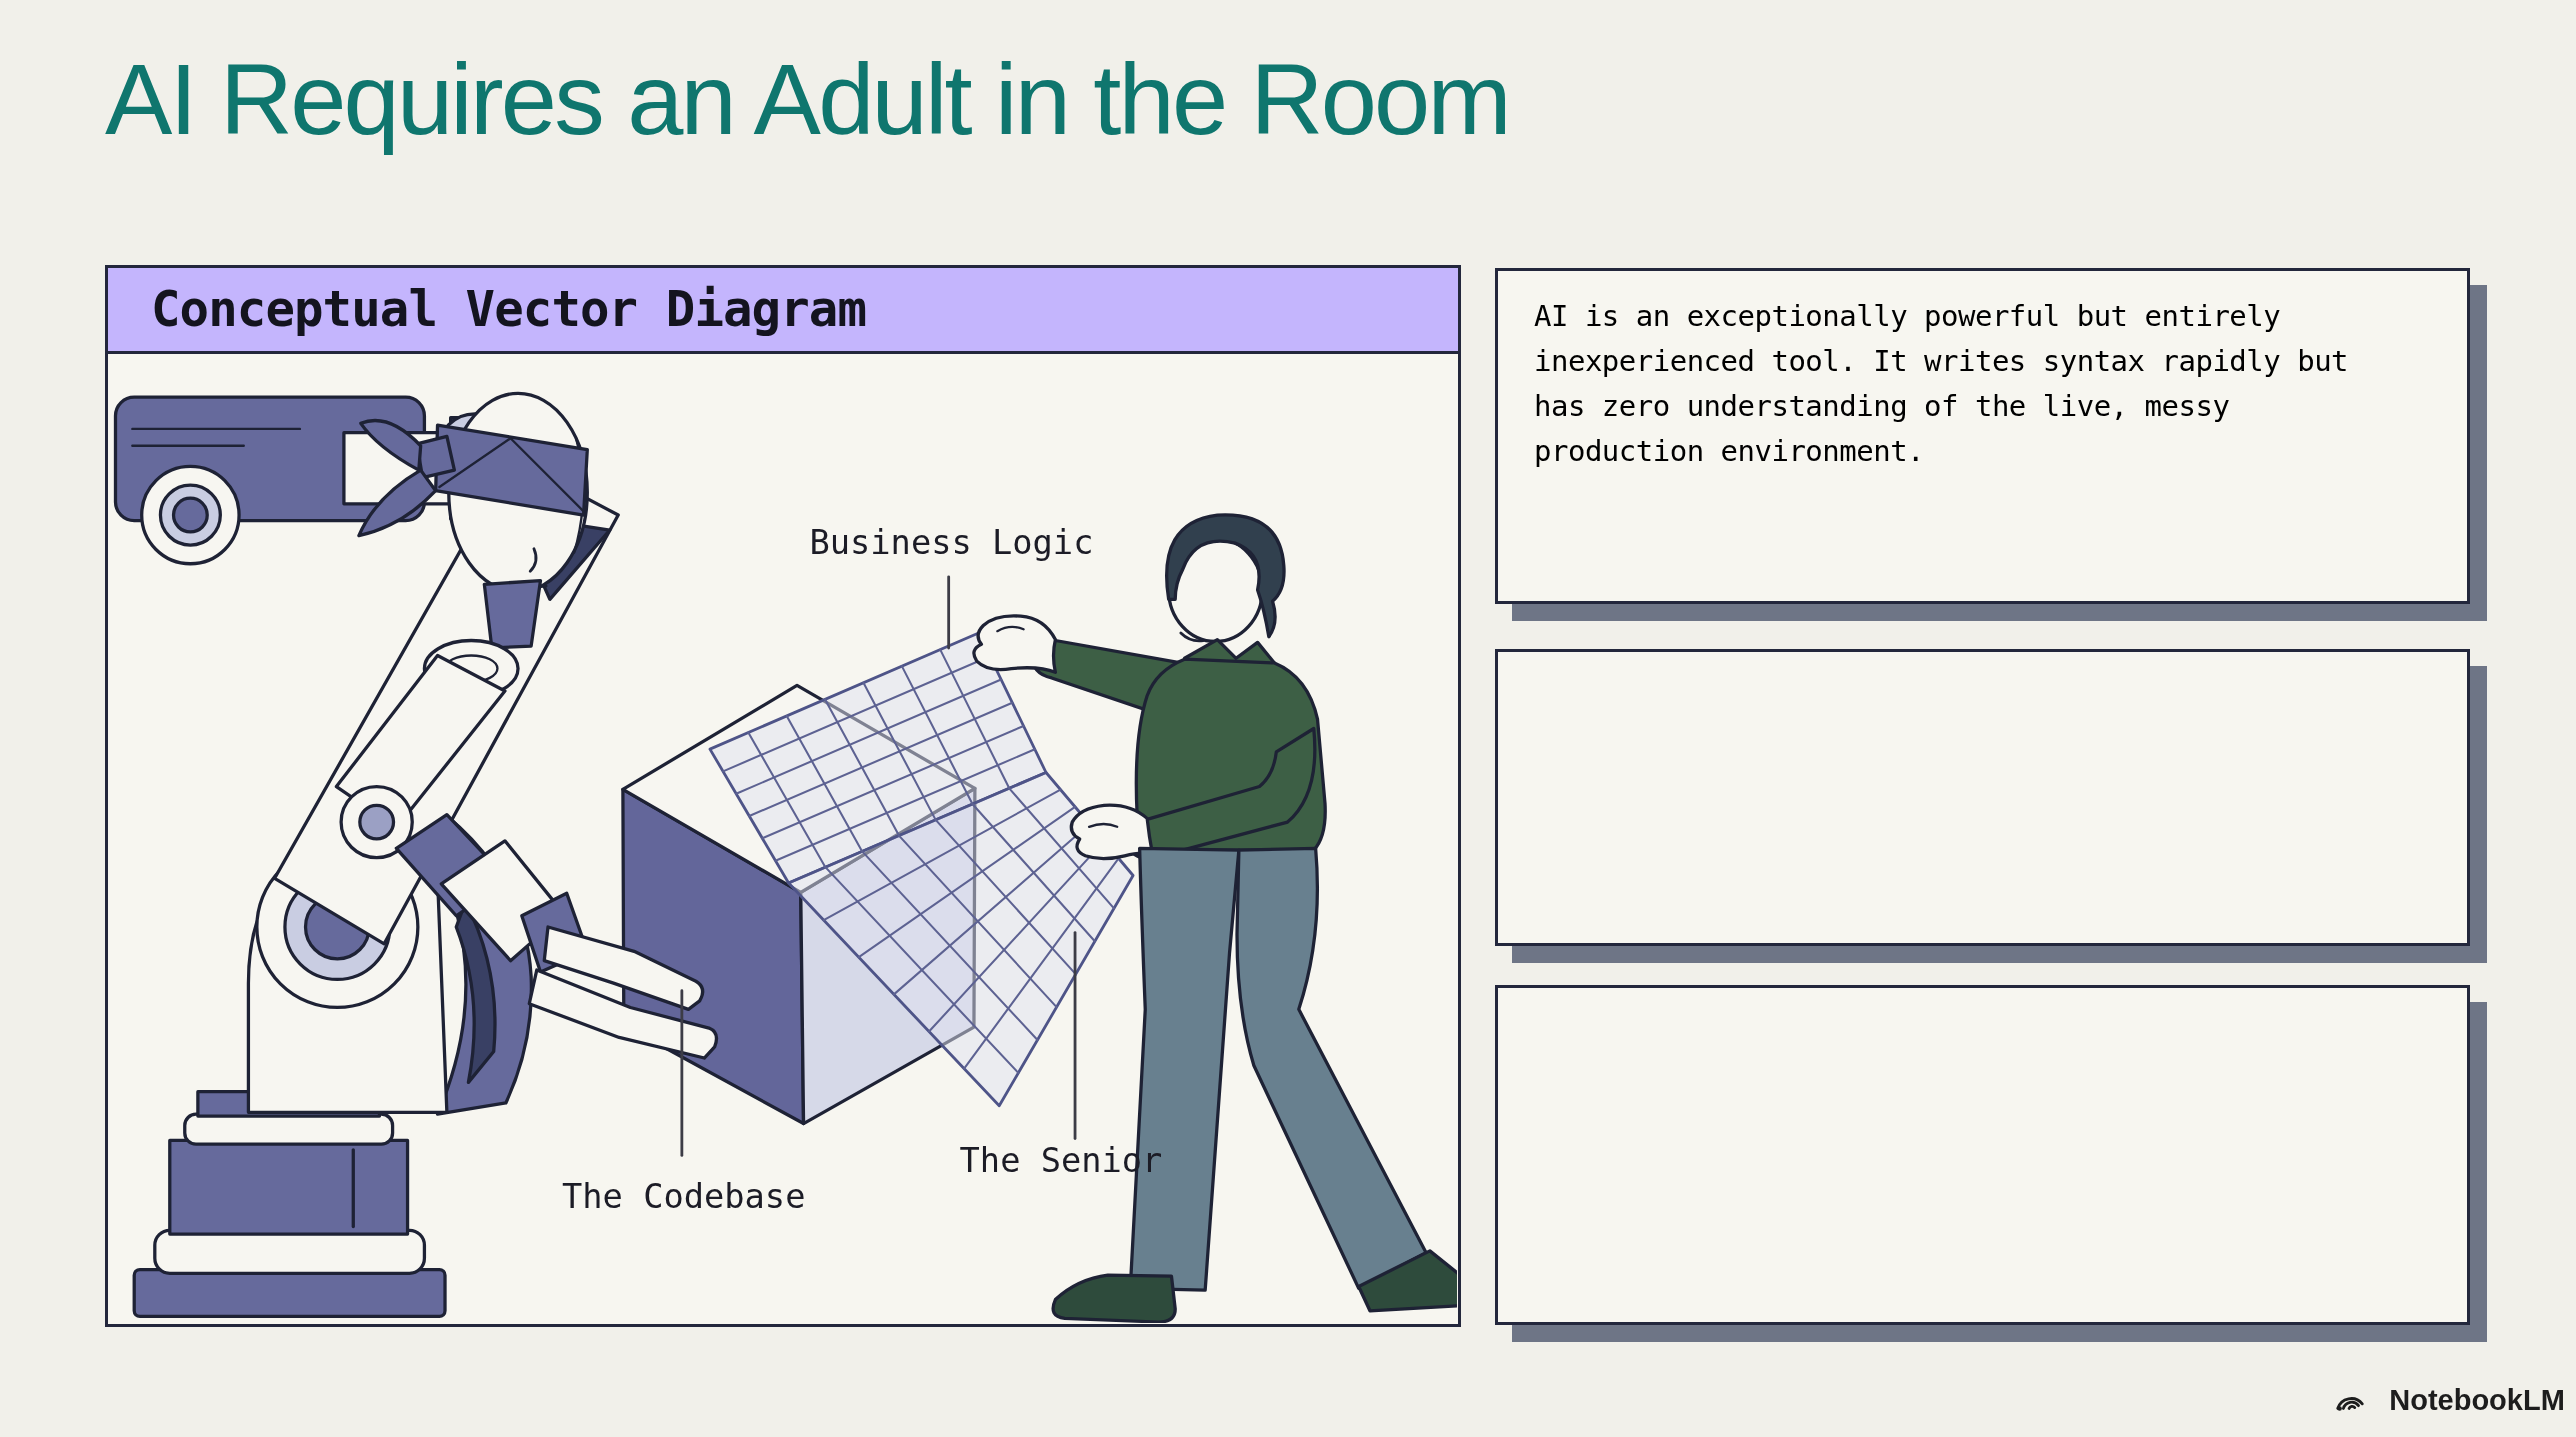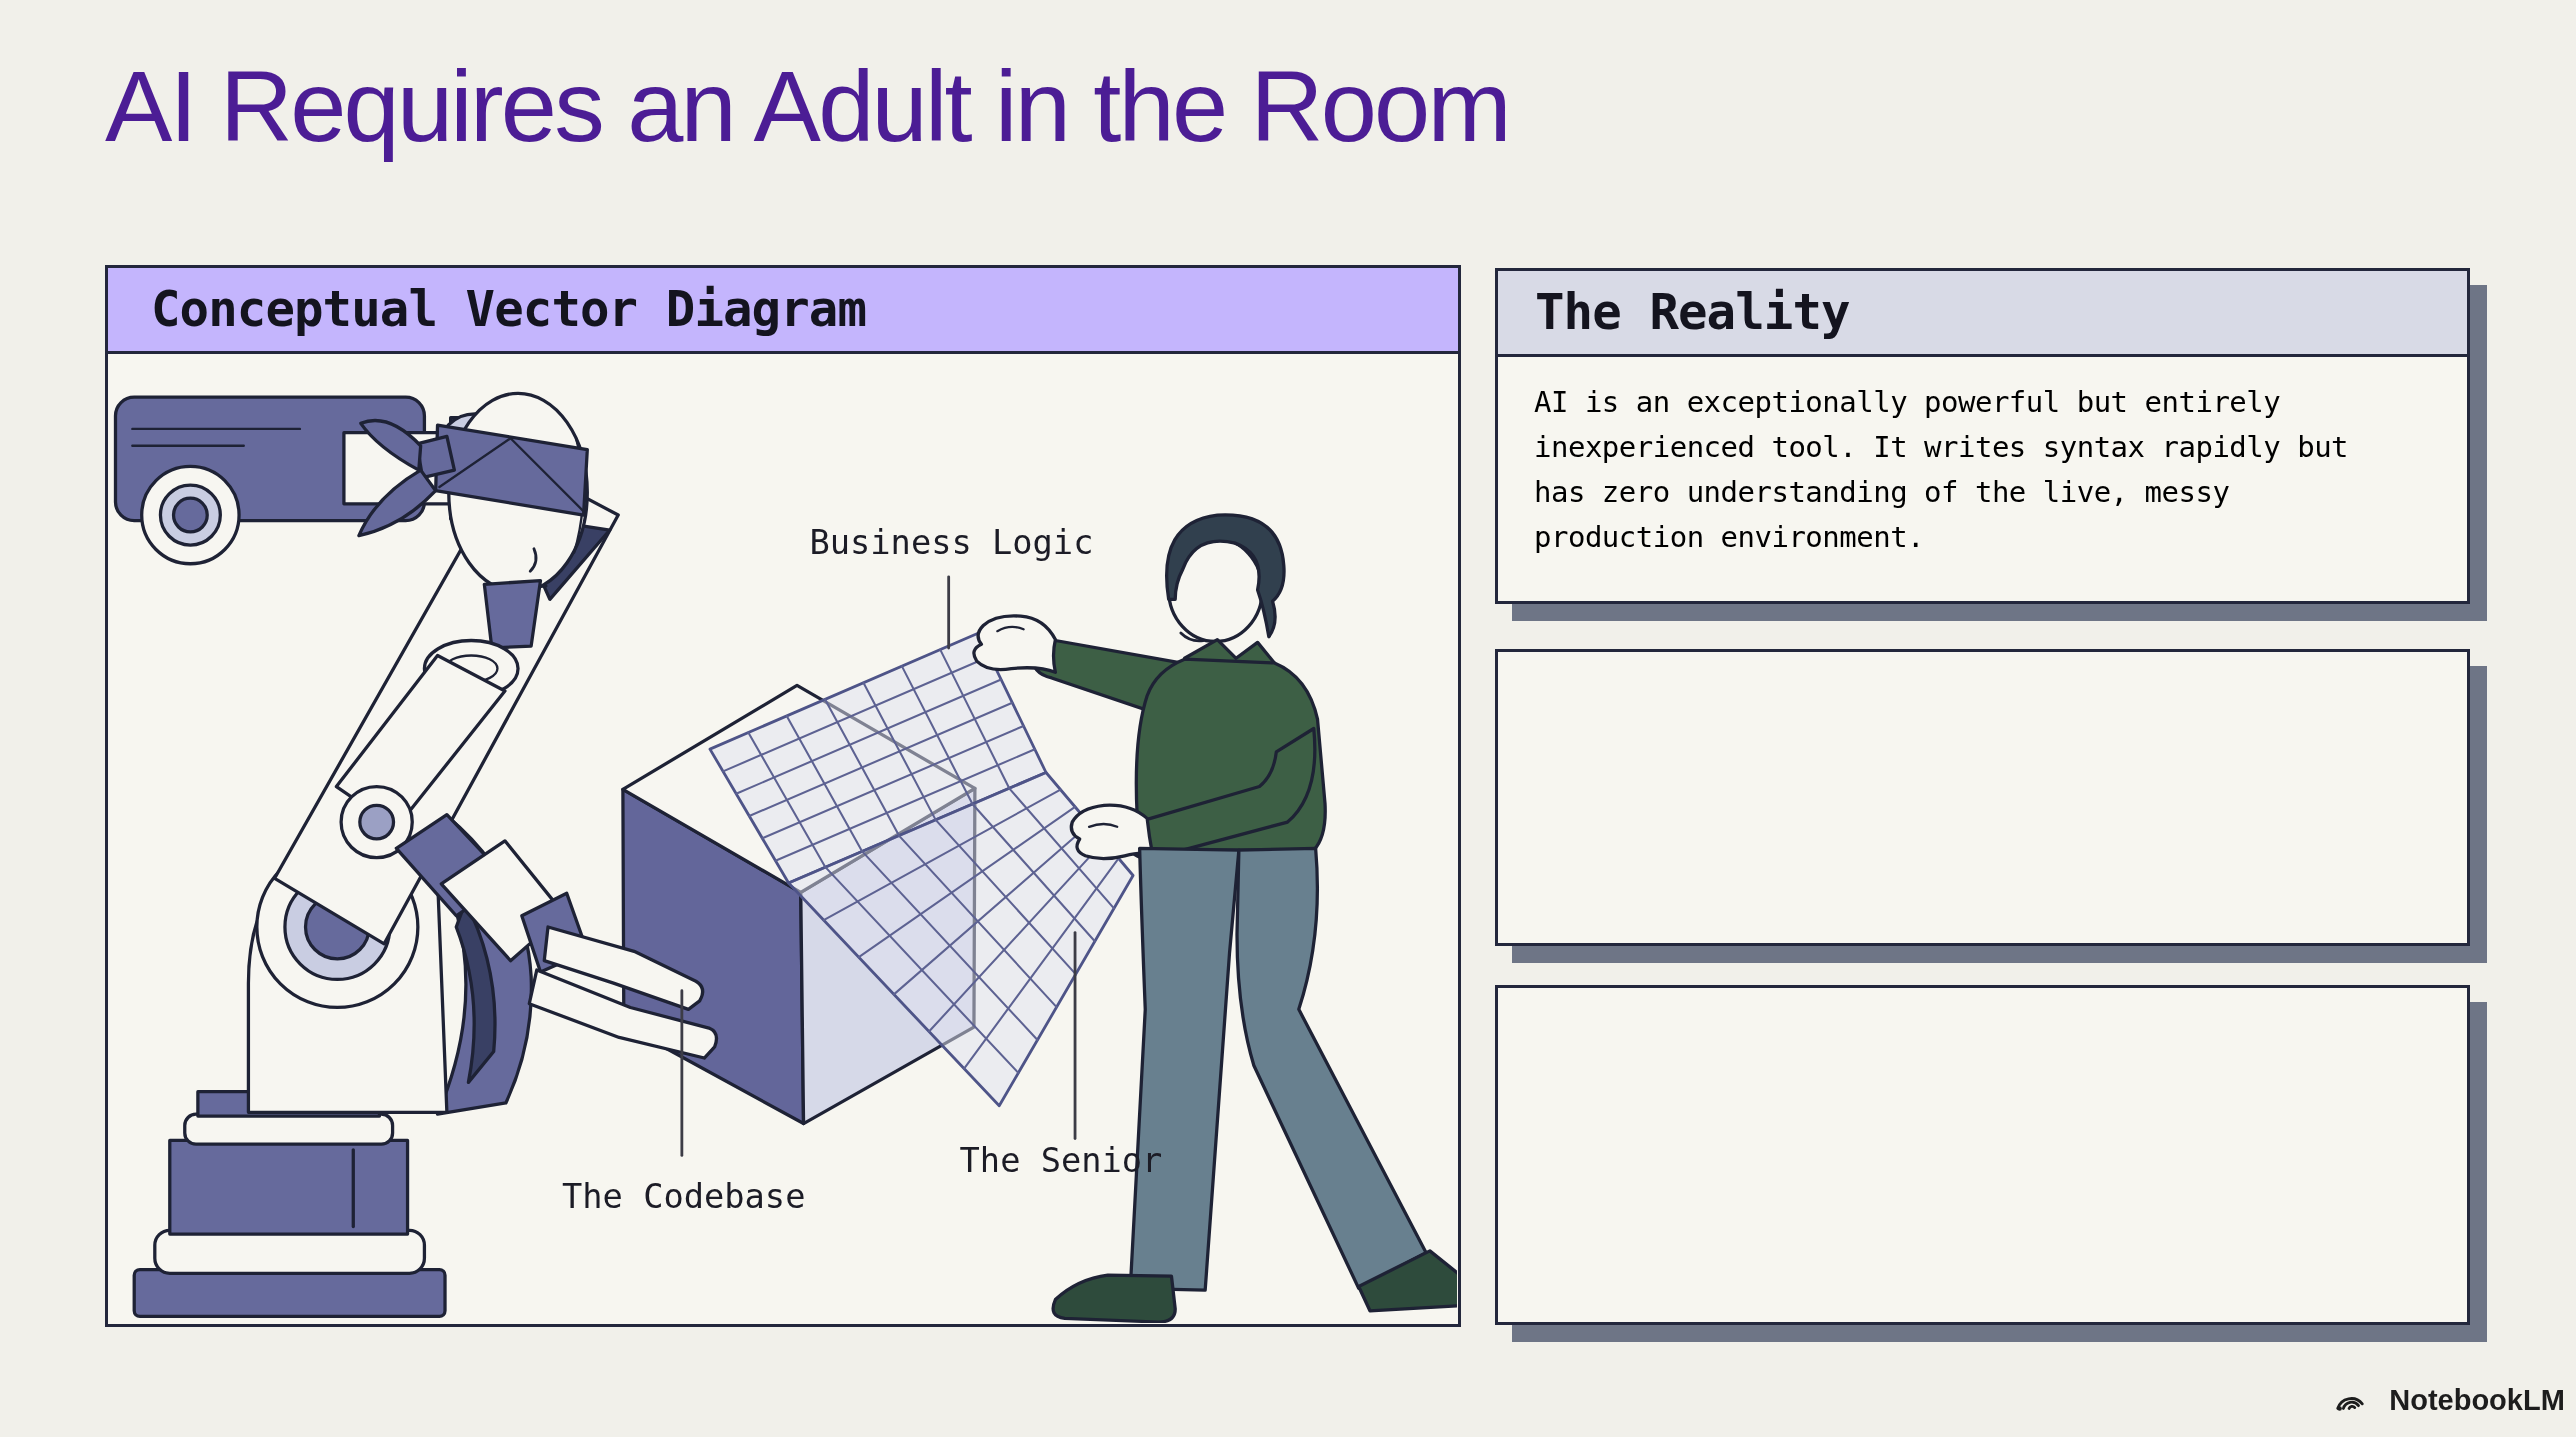--- a/index.html
+++ b/index.html
@@ -2,23 +2,23 @@
 <html style="font-size:15px"><head>
 <meta charset="utf-8">
 <style>
   html,body{margin:0;padding:0;}
   body{
     width:2576px;height:1438px;position:relative;overflow:hidden;
     background:#f1f0ea;
     font-family:"DejaVu Sans Mono", monospace;
   }
   .page-title{
-    position:absolute;left:105px;top:49px;
+    position:absolute;left:105px;top:42px;
     font-family:"Liberation Sans", sans-serif;
-    font-size:101px;font-weight:500;letter-spacing:-2.8px;color:#4c1d95;
+    font-size:101px;font-weight:500;letter-spacing:-2.8px;color:#0f766e;
     white-space:nowrap;
   }
   
   .diagram-panel{
     position:absolute;left:105px;top:265px;width:1356px;height:1062px;
     box-sizing:border-box;border:3.7px solid #23273c;background:#f7f6f0;
   }
   .diagram-header{
     height:86px;box-sizing:border-box;border-bottom:3.7px solid #23273c;
     background:#c4b5fd;display:flex;align-items:center;padding:0 43px;
@@ -203,23 +203,20 @@
       </g>
 
       <text class="diagram-label" x="901" y="214" text-anchor="middle">Business Logic</text>
       <text class="diagram-label" x="615" y="912" text-anchor="middle">The Codebase</text>
       <text class="diagram-label" x="1018" y="874" text-anchor="middle">The Senior</text>
     </svg>
   </div>
 </div>
 
 <div class="card" id="card-reality">
-  <div class="card-header">
-    <span>The Reality</span>
-  </div>
   <div class="card-body">AI is an exceptionally powerful but entirely
 inexperienced tool. It writes syntax rapidly but
 has zero understanding of the live, messy
 production environment.</div>
 </div>
 
 <div class="card" id="card-missing-link">
 </div>
 
 <div class="card" id="card-requirement">

